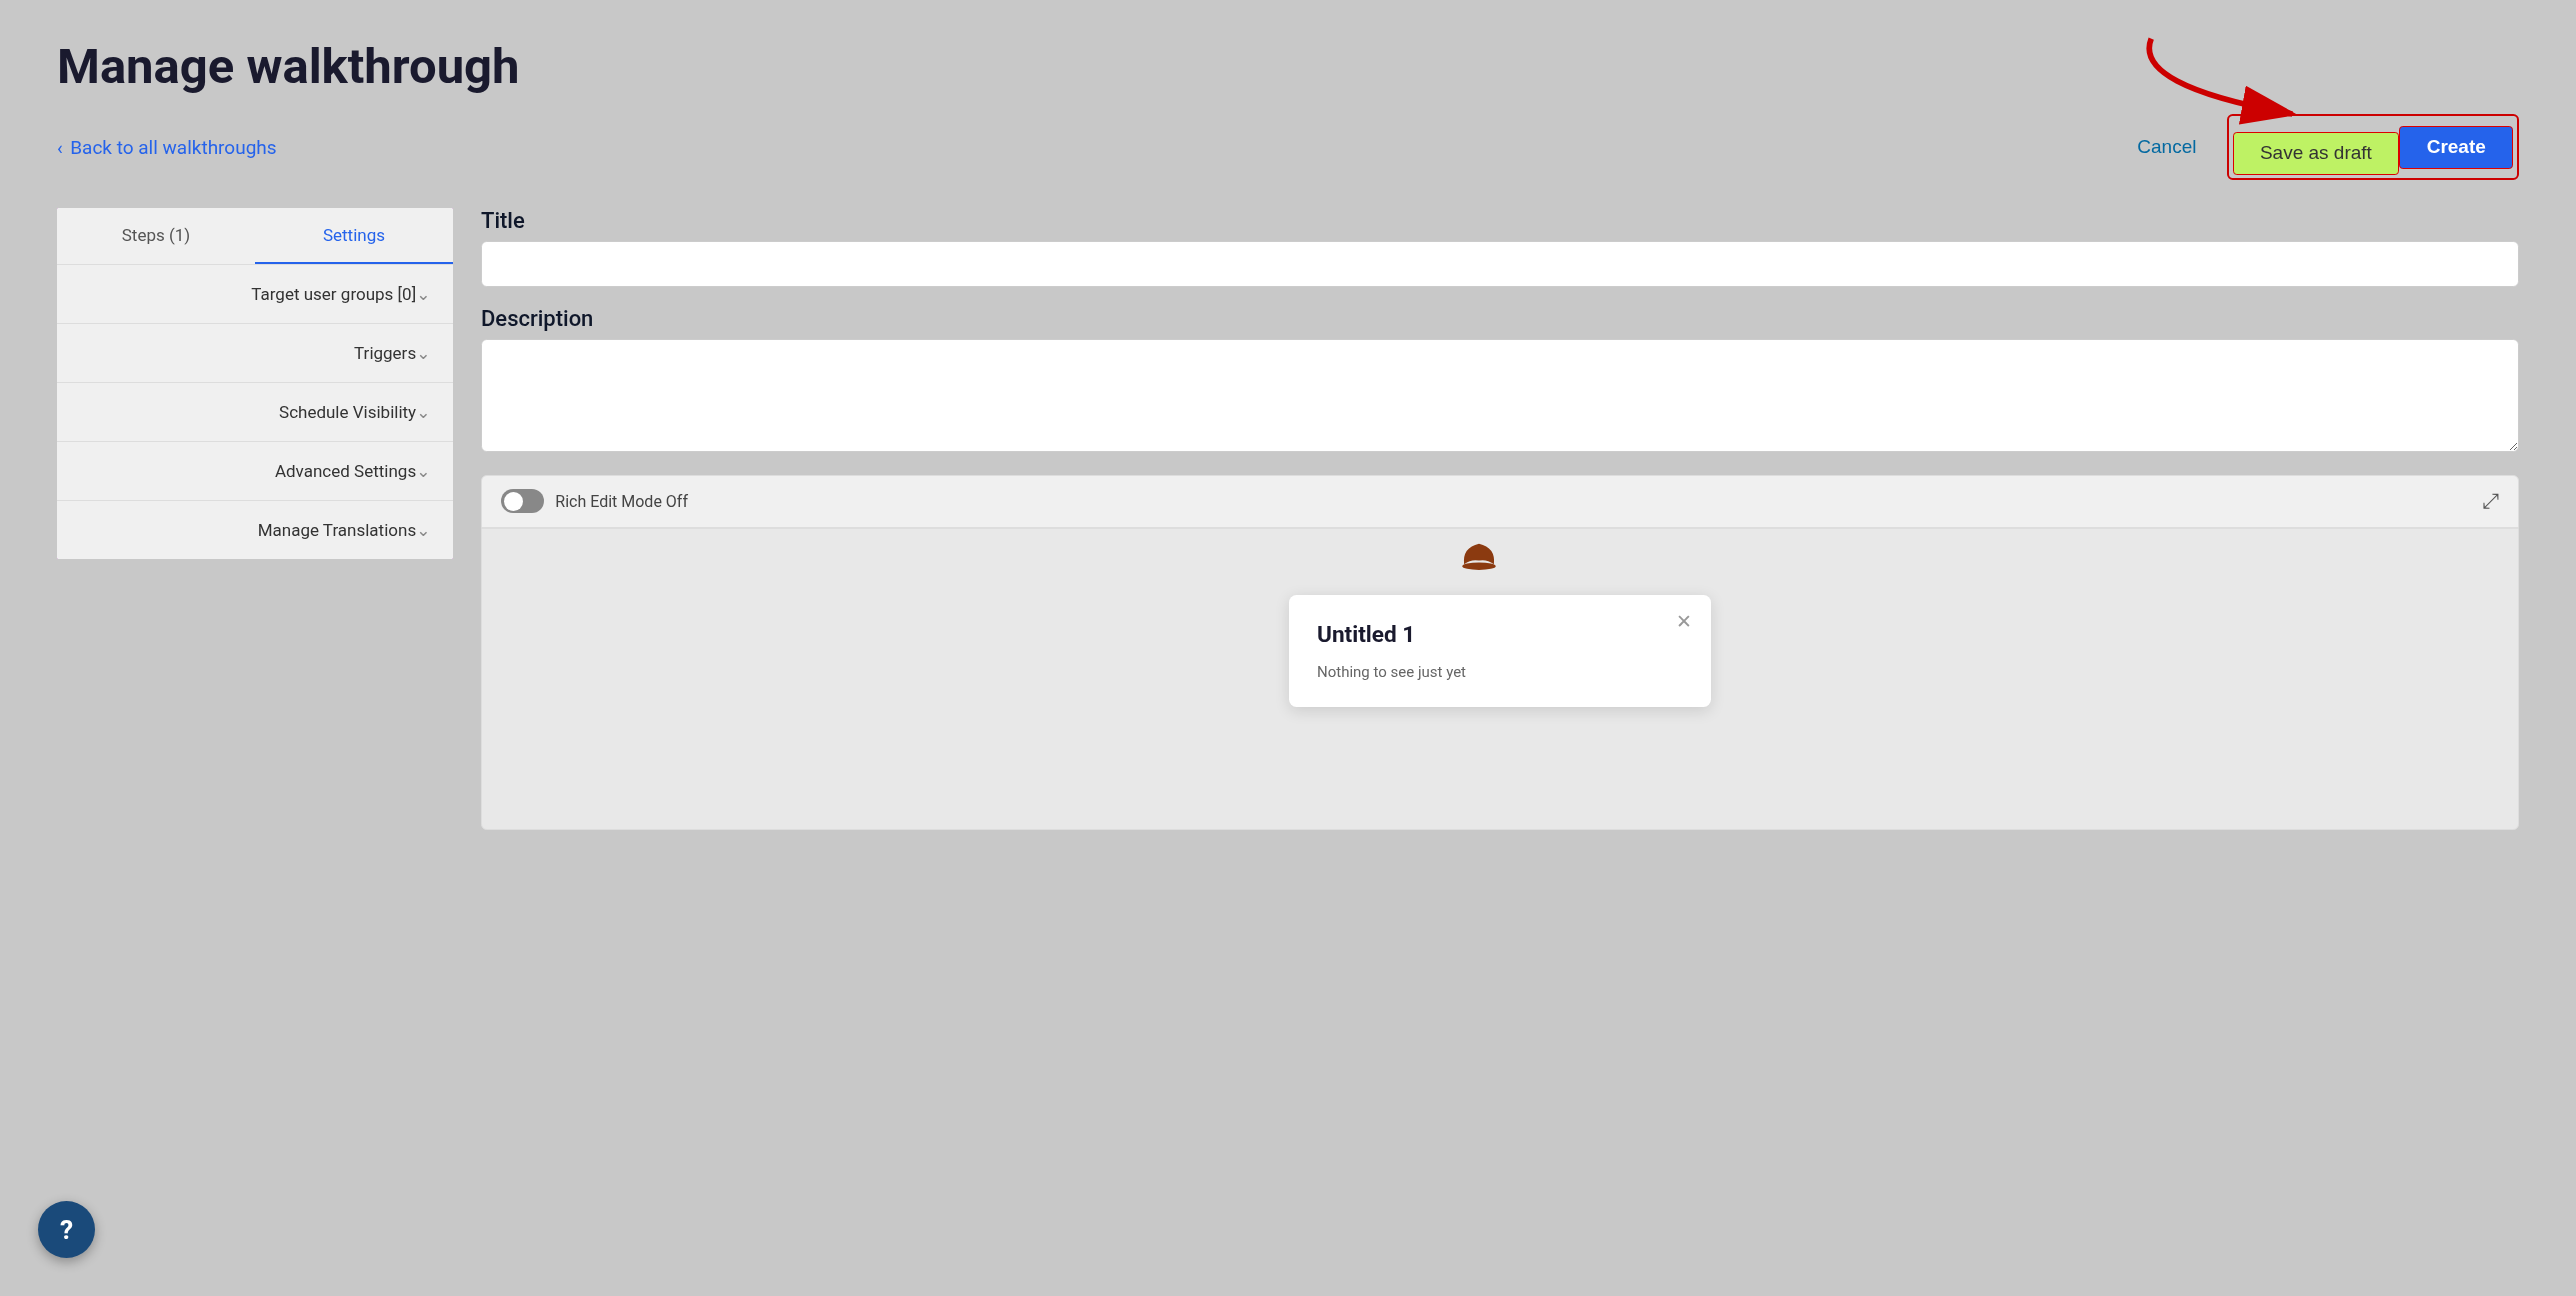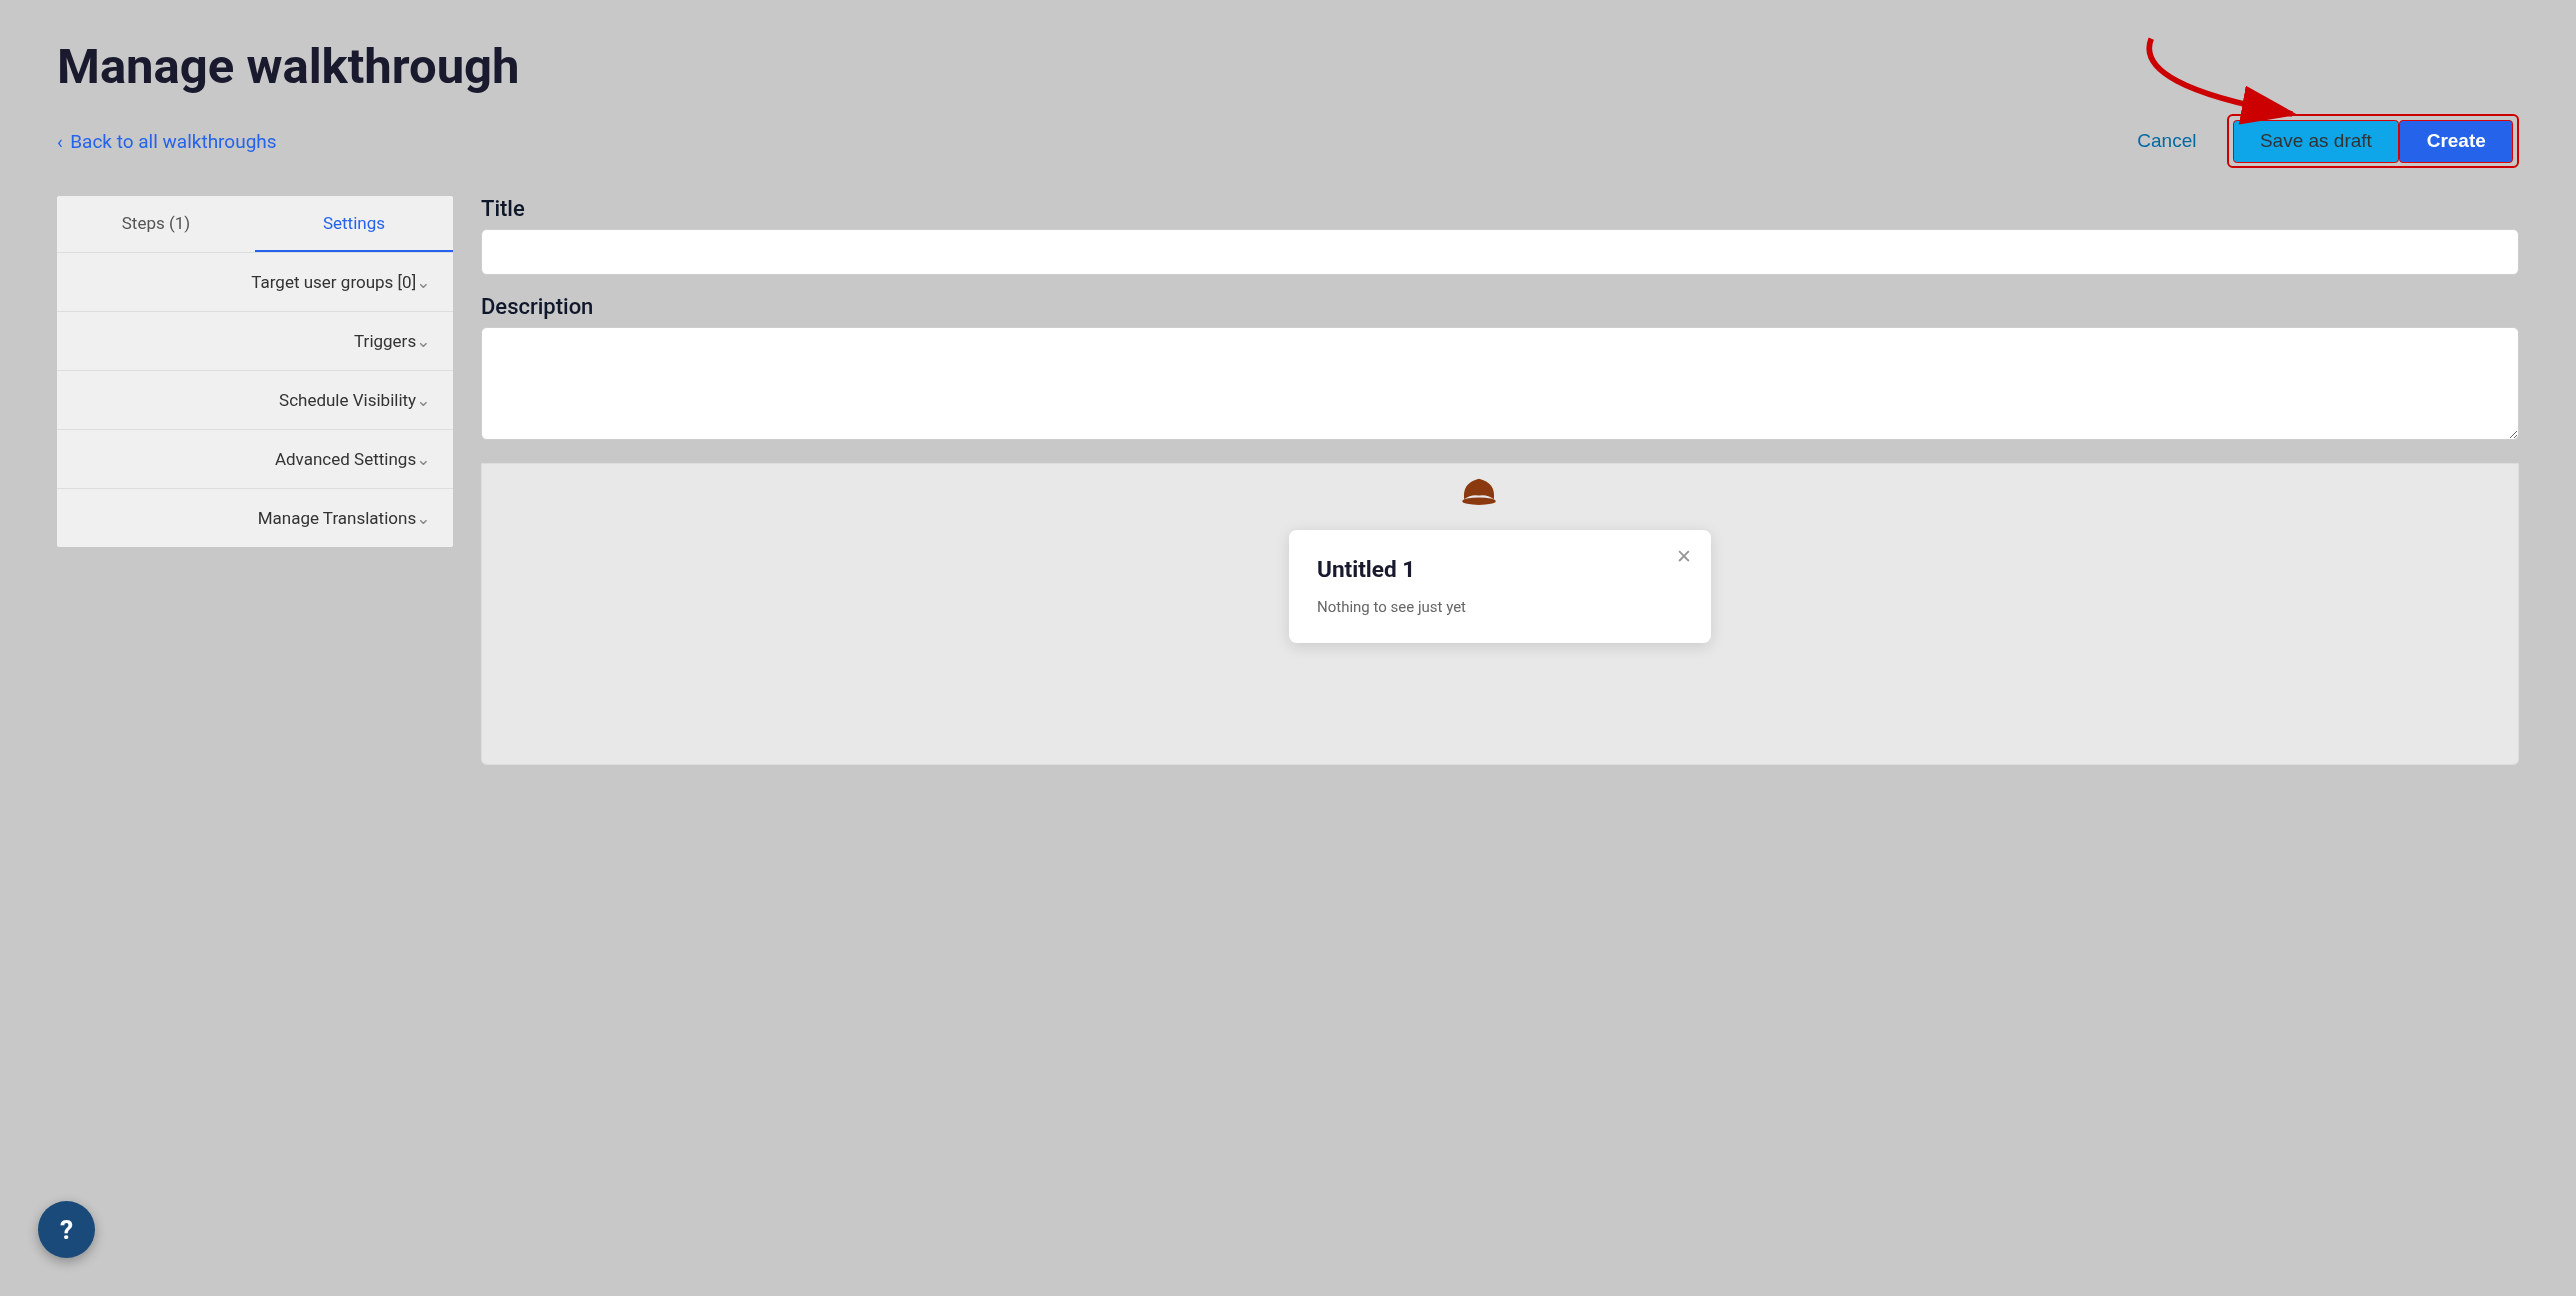--- a/index.html
+++ b/index.html
@@ -48,28 +48,29 @@
     .btn-cancel {
       background: transparent;
       border: none;
       color: #0369a1;
       font-size: 19px;
       cursor: pointer;
       padding: 9.4px 19px;
     }
 
     .btn-save-draft {
-      background: #0ea5e9;
+      background: #bef264;
       border: 1.9px solid #d00;
       color: #333;
       font-size: 19px;
       cursor: pointer;
       padding: 9.4px 26.4px;
       border-radius: 3.8px;
       font-weight: 500;
+      margin-top: 12px;
     }
 
     .btn-publish {
       background: #2563eb;
       border: 1.9px solid #d00;
       color: #fff;
       font-size: 19px;
       cursor: pointer;
       padding: 9.4px 26.4px;
       border-radius: 3.8px;
@@ -380,20 +381,27 @@
     <div class="field-group">
       <div class="field-label">Title</div>
       <input class="field-input" type="text" placeholder="" style="">
     </div>
 
     <div class="field-group">
       <div class="field-label">Description</div>
       <textarea class="field-textarea" placeholder="" style=""></textarea>
     </div>
 
+    <div class="rich-edit-bar">
+      <div class="rich-edit-left">
+        <div class="toggle-switch"></div>
+        <span class="toggle-label">Rich Edit Mode Off</span>
+      </div>
+      <span class="expand-icon">⤢</span>
+    </div>
 
     <div class="preview-area">
 
       <svg class="pendo-hat" viewBox="0 0 44 32" style="position:absolute;top:11.3px;left:calc(50% - 21px);">
         <ellipse cx="22" cy="28" rx="18" ry="4" fill="#8B3A10"></ellipse>
         <path d="M 22 4 Q 4 8 6 26 Q 14 20 22 22 Q 30 20 38 26 Q 40 8 22 4Z" fill="#8B3A10"></path>
       </svg>
 
       <div class="walkthrough-card">
         <div class="card-title">Untitled 1</div>

